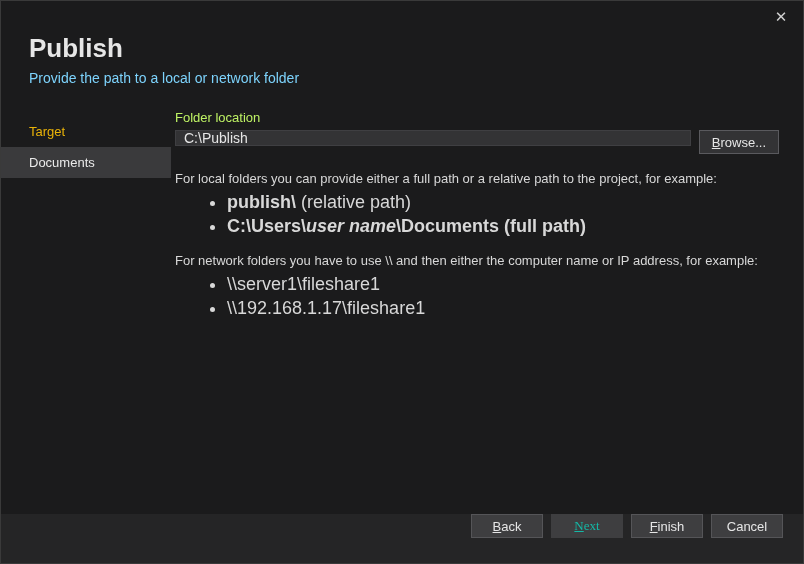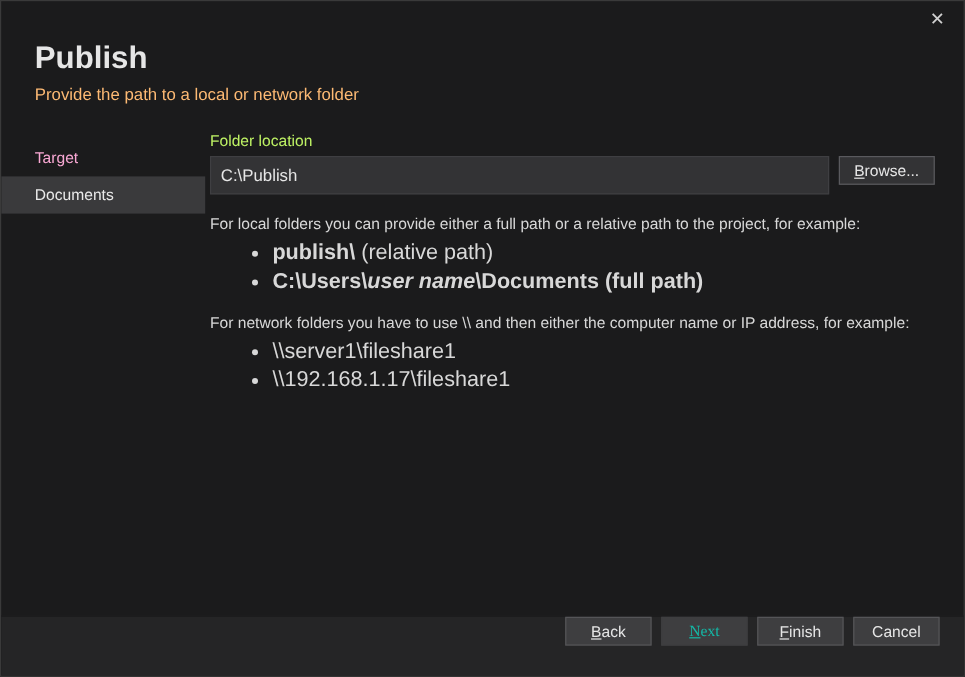--- a/index.html
+++ b/index.html
@@ -29,36 +29,36 @@
       padding: 32px 28px 16px 28px;
     }
     .title {
       font-size: 26px;
       font-weight: 700;
       color: #e6e6e6;
       margin-bottom: 6px;
     }
     .subtitle {
       font-size: 14px;
-      color: #fdba74;
+      color: #7dd3fc;
       font-weight: 400;
     }
     .content {
       display: flex;
       padding: 0;
       height: 390px;
     }
     .sidebar {
       width: 170px;
       padding: 14px 0 0 0;
     }
     .sidebar-item {
       padding: 8px 0 8px 28px;
       font-size: 13px;
-      color: #f9a8d4;
+      color: #eab308;
       cursor: pointer;
     }
     .sidebar-item.selected {
       background: #3a3a3c;
       color: #eaeaea;
     }
     .main {
       flex: 1;
       padding: 8px 24px 0 4px;
     }
@@ -72,21 +72,21 @@
       gap: 8px;
       margin-bottom: 16px;
     }
     .path-input {
       flex: 1;
       background: #333335;
       border: 1px solid #3f3f42;
       color: #e6e6e6;
       font-size: 14px;
       padding: 4px 8px;
-      height: 32px;
+      height: 16px;
       outline: none;
     }
     .browse-btn {
       background: #333335;
       border: 1px solid #5a5a5e;
       color: #e6e6e6;
       font-size: 13px;
       padding: 2px 12px;
       height: 24px;
       min-width: 72px;

